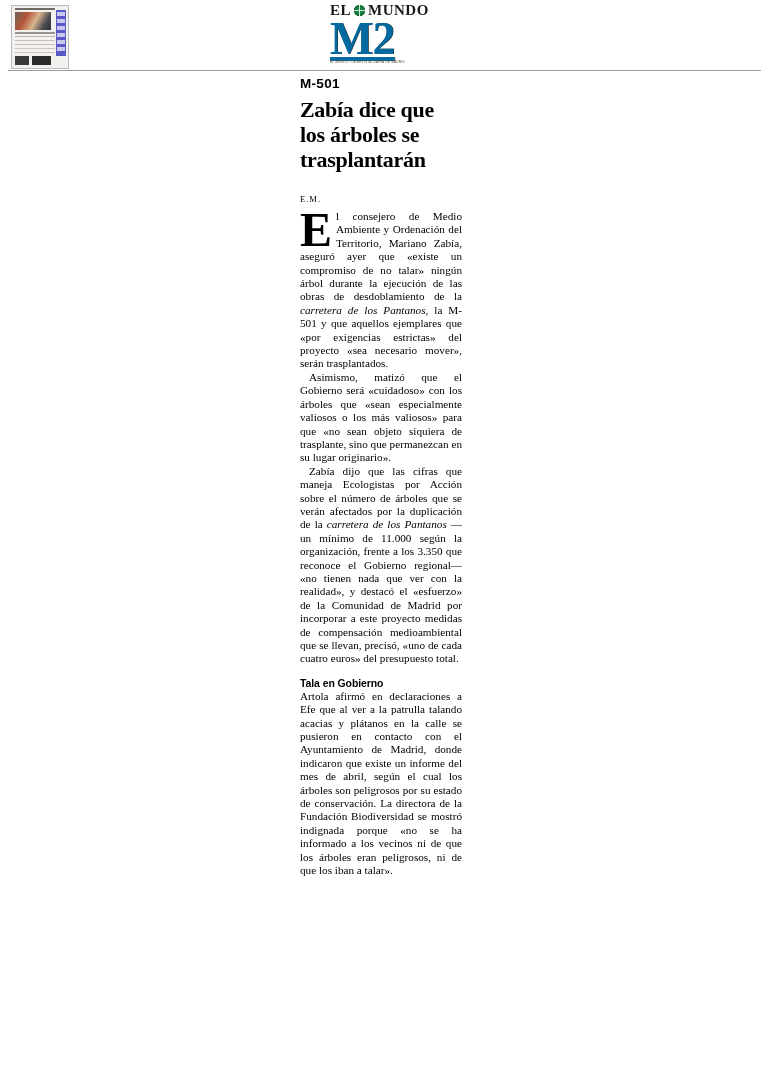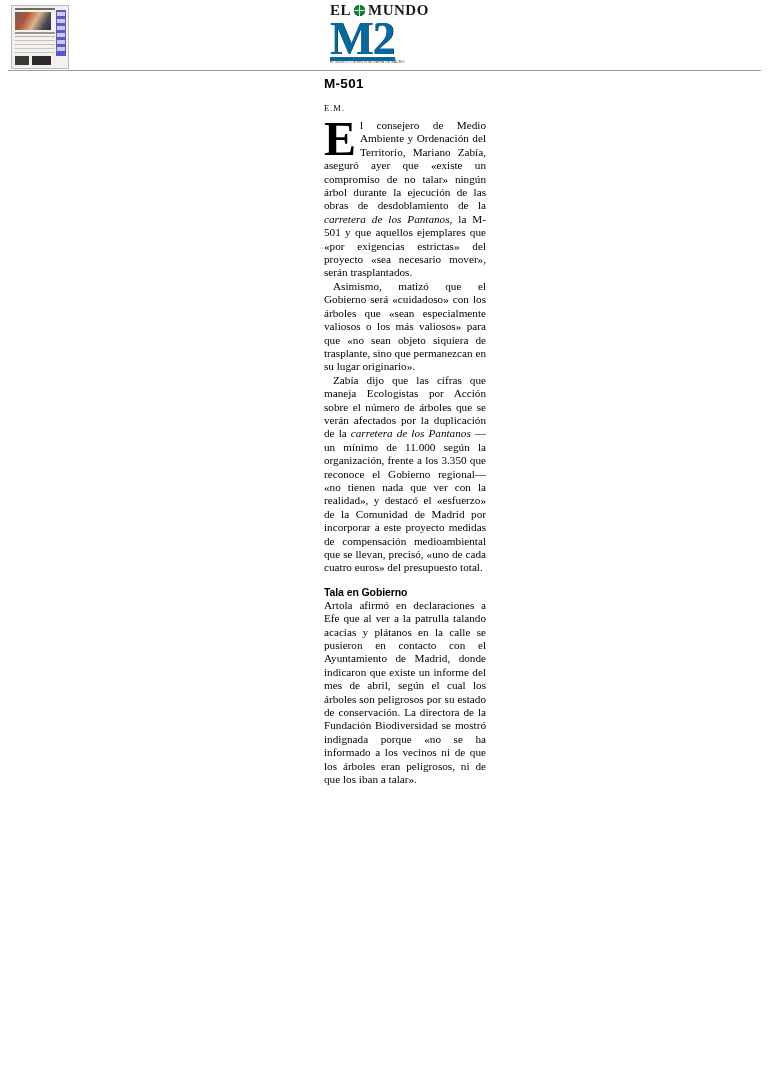--- a/index.html
+++ b/index.html
@@ -158,21 +158,21 @@
     position: absolute;
     left: 8px; top: 70px;
     width: 753px;
     height: 1px;
     background: #9c9c9c;
   }
 
   
   .article {
     position: absolute;
-    left: 324px; top: 76px;
+    left: 300px; top: 76px;
     width: 162px;
   }
 
   .kicker {
     font-family: "Liberation Sans", sans-serif;
     font-weight: bold;
     font-size: 13.5px;
     letter-spacing: 0.3px;
     color: #000;
     margin: 0 0 6px 0;
@@ -260,20 +260,21 @@
     <div class="mast-tag">EL MUNDO / LA REVISTA DIARIA DE MADRID</div>
   </div>
 
 
 </div>
 
 <div class="header-rule"></div>
 
 <div class="article">
   <div class="kicker">M-501</div>
+  <h1 class="headline">Zabía dice que los árboles se trasplantarán</h1>
   <div class="byline">E.M.</div>
   <div id="body-1">
       <p class="body-text dropcap-para"><span>El consejero de Medio Ambiente y Ordenación del Territorio, Mariano Zabía, aseguró ayer que «existe un compromiso de no talar» ningún árbol durante la ejecución de las obras de desdoblamiento de la </span><span class="it">carretera de los Pantanos</span><span>, la M-501 y que aquellos ejemplares que «por exigencias estrictas» del proyecto «sea necesario mover», serán trasplantados.</span></p>
       <p class="body-text"><span>Asimismo, matizó que el Gobierno será «cuidadoso» con los árboles que «sean especialmente valiosos o los más valiosos» para que «no sean objeto siquiera de trasplante, sino que permanezcan en su lugar originario».</span></p>
       <p class="body-text"><span>Zabía dijo que las cifras que maneja Ecologistas por Acción sobre el número de árboles que se verán afectados por la duplicación de la </span><span class="it">carretera de los Pantanos</span><span> —un mínimo de 11.000 según la organización, frente a los 3.350 que reconoce el Gobierno regional— «no tienen nada que ver con la realidad», y destacó el «esfuerzo» de la Comunidad de Madrid por incorporar a este proyecto medidas de compensación medioambiental que se llevan, precisó, «uno de cada cuatro euros» del presupuesto total.</span></p>
     </div>
   <div class="subhead">Tala en Gobierno</div>
   <div id="body-2">
       <p class="body-text"><span>Artola afirmó en declaraciones a Efe que al ver a la patrulla talando acacias y plátanos en la calle se pusieron en contacto con el Ayuntamiento de Madrid, donde indicaron que existe un informe del mes de abril, según el cual los árboles son peligrosos por su estado de conservación. La directora de la Fundación Biodiversidad se mostró indignada porque «no se ha informado a los vecinos ni de que los árboles eran peligrosos, ni de que los iban a talar».</span></p>
     </div>

